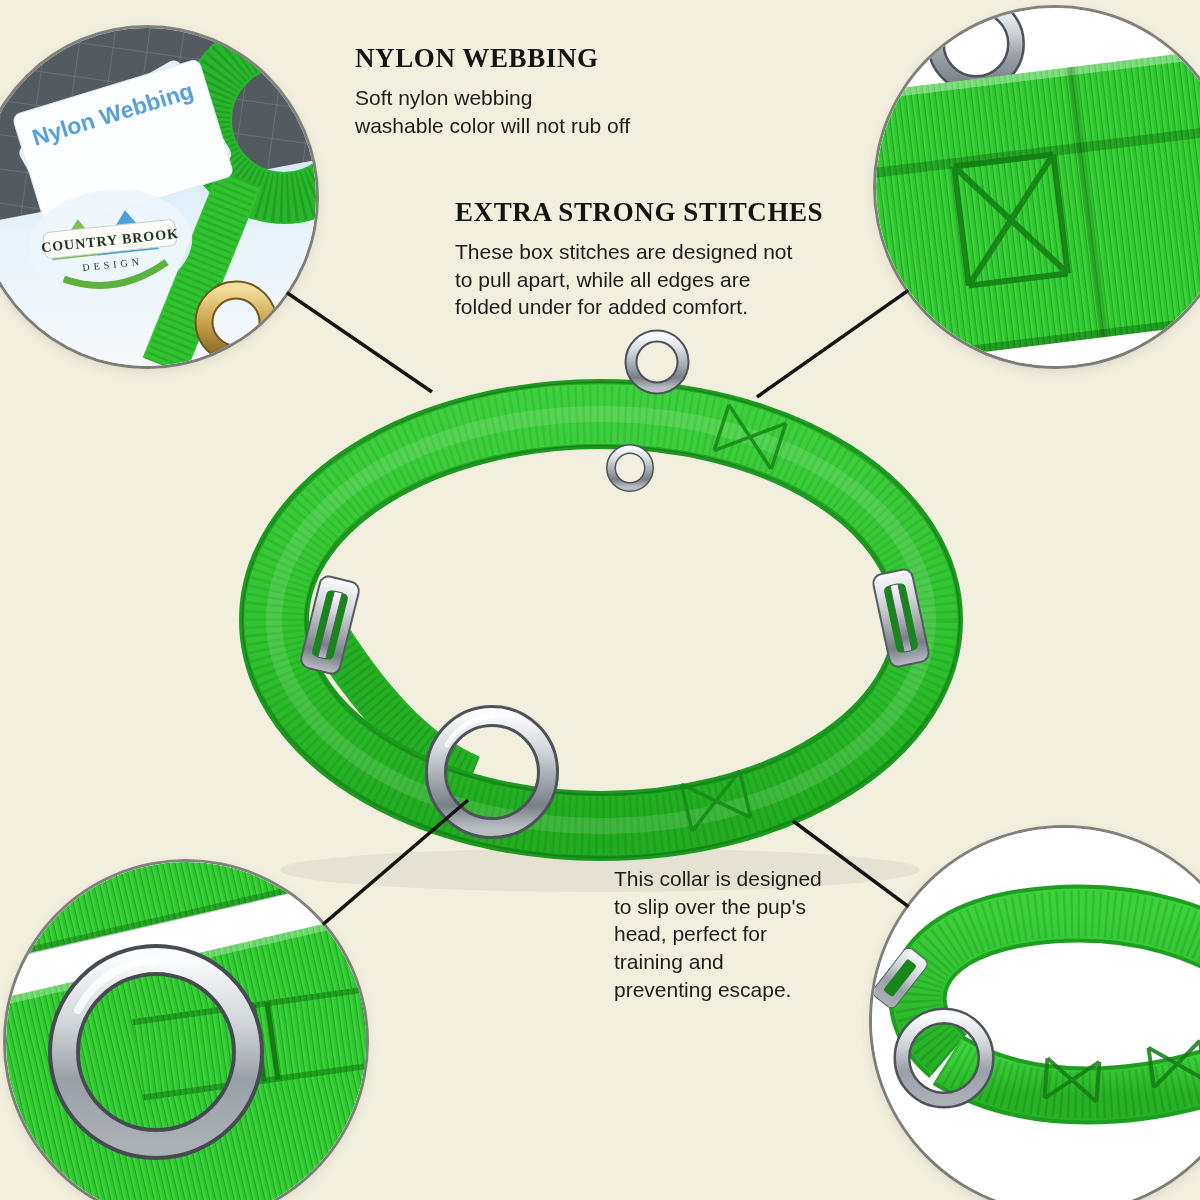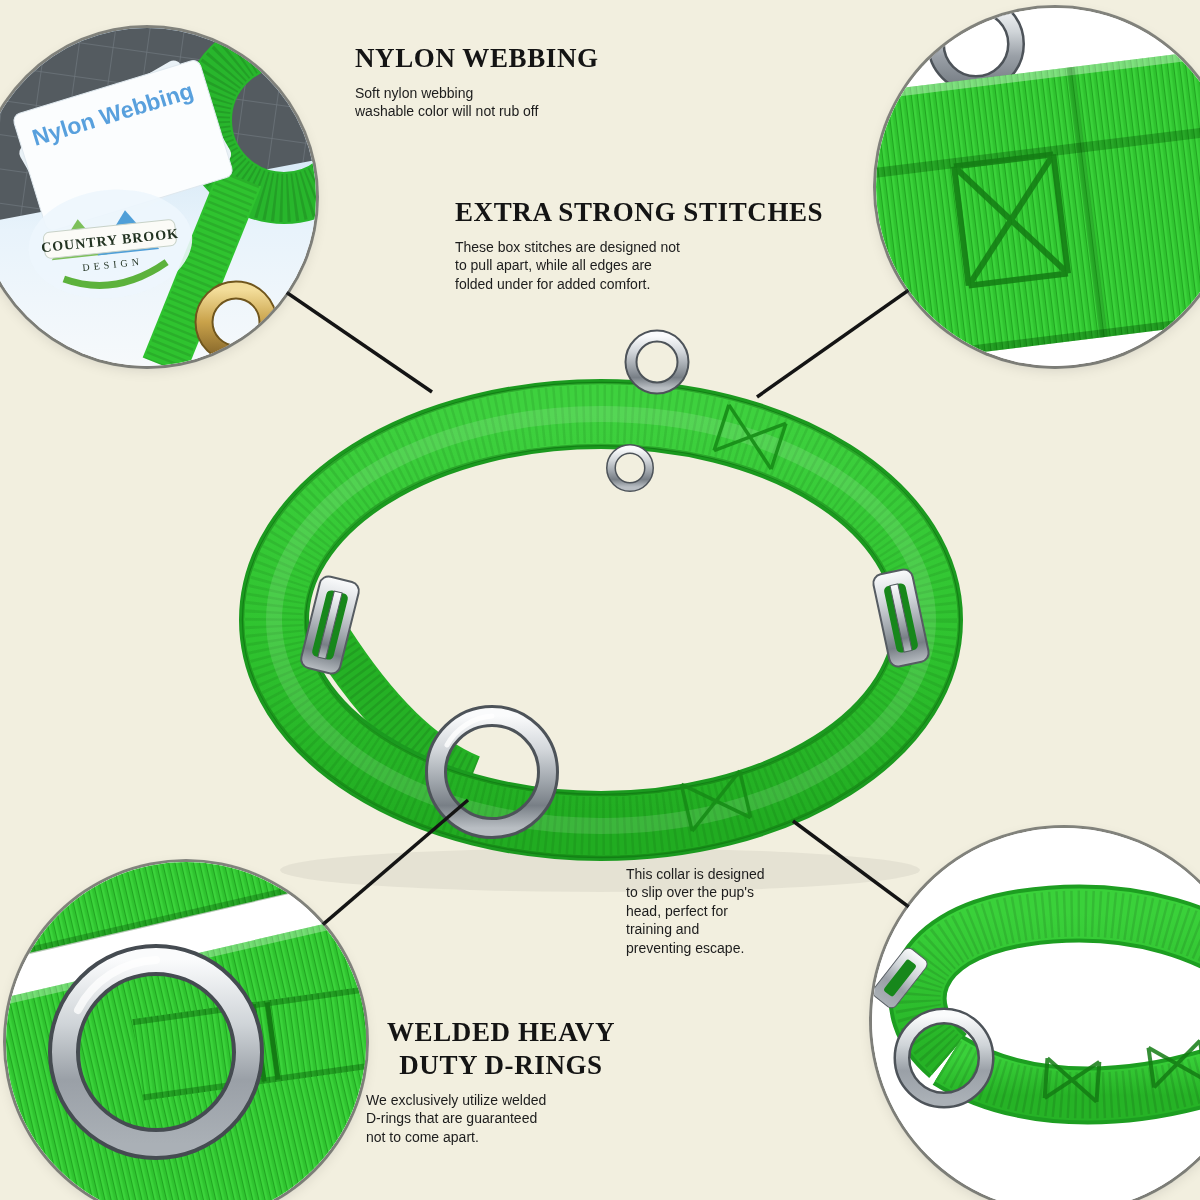--- a/index.html
+++ b/index.html
@@ -38,30 +38,30 @@
     font-family: "Liberation Serif", serif;
     font-weight: 700;
     font-size: 27px;
     line-height: 1.22;
     letter-spacing: .6px;
     color: #141414;
     white-space: pre-wrap;
   }
   .callout p {
     font-family: "Liberation Sans", sans-serif;
-    font-size: 14px;
+    font-size: 21px;
     line-height: 1.32;
     color: #1c1c1c;
     white-space: pre-wrap;
     margin-top: 9px;
   }
   .callout-nylon    { left: 355px; top: 42px;  width: 370px; }
   .callout-stitches { left: 455px; top: 196px; width: 370px; }
   .callout-nobuckle { left: 578px; top: 856px; width: 272px; }
-  .callout-nobuckle p { margin-left: 48px; }
+  .callout-nobuckle p { margin-left: 36px; }
   .callout-drings   { left: 338px; top: 1016px; width: 326px; }
   .callout-drings h3 { text-align: center; }
   .callout-drings p  { margin-left: 28px; }
 </style>
 </head>
 <body>
 
 <div class="canvas">
 
   <svg class="scene" viewBox="0 0 1200 1200" aria-hidden="true">
@@ -330,21 +330,14 @@
   </div>
 
   <div class="callout callout-nobuckle">
     <p>This collar is designed
 to slip over the pup's
 head, perfect for
 training and
 preventing escape.</p>
   </div>
 
-  <div class="callout callout-drings">
-    <h3>WELDED HEAVY
-DUTY D-RINGS</h3>
-    <p>We exclusively utilize welded
-D-rings that are guaranteed
-not to come apart.</p>
-  </div>
 
 </div>
 
 </body></html>

